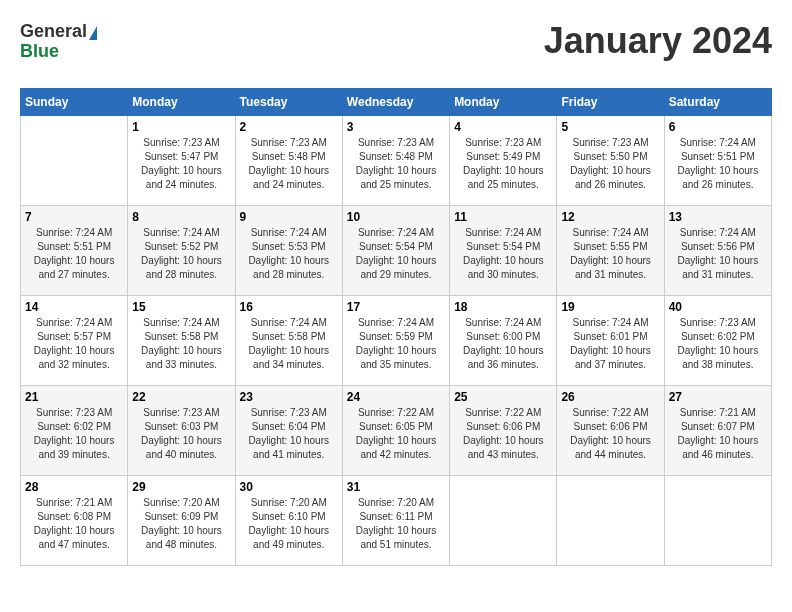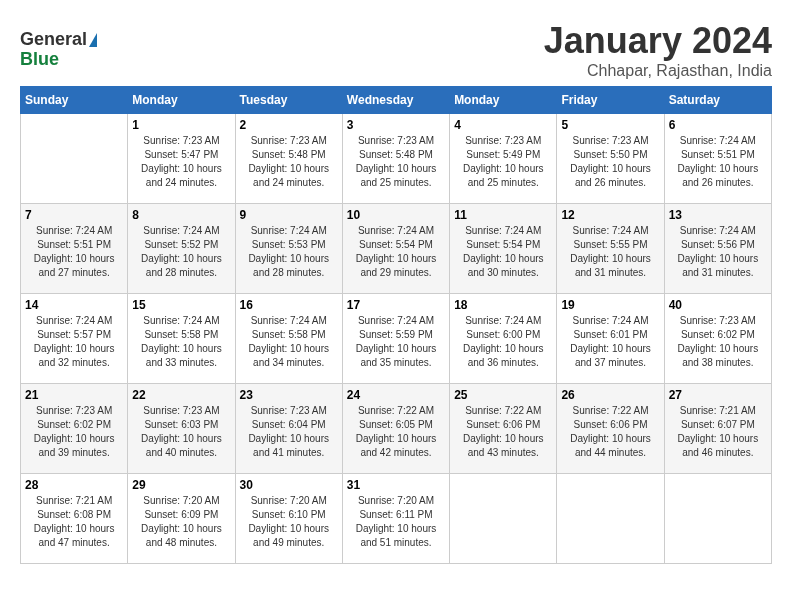--- a/index.html
+++ b/index.html
@@ -6,22 +6,22 @@
     body {
       font-family: Arial, sans-serif;
       background: #fff;
       width: 792px;
       min-height: 612px;
       padding: 20px;
     }
     .header {
       display: flex;
       justify-content: space-between;
-      align-items: center;
-      margin-bottom: 6px;
+      align-items: flex-end;
+      margin-bottom: 26px;
     }
     .logo {
       display: flex;
       flex-direction: column;
       font-size: 18px;
       font-weight: bold;
       line-height: 1.1;
     }
     .logo-general { color: #333; }
     .logo-blue { color: #15803d; }
@@ -91,21 +91,20 @@
 
 <div class="header">
   <div class="logo">
     <div>
       <span class="logo-general">General</span><span class="logo-icon"></span>
     </div>
     <div class="logo-blue">Blue</div>
   </div>
   <div class="title-area">
     <div class="month-title">January 2024</div>
-    <div class="subtitle">Chhapar, Rajasthan, India</div>
   </div>
 </div>
 
 <table>
   <thead>
     <tr id="header-row">
         <th>Sunday</th>
         <th>Monday</th>
         <th>Tuesday</th>
         <th>Wednesday</th>

